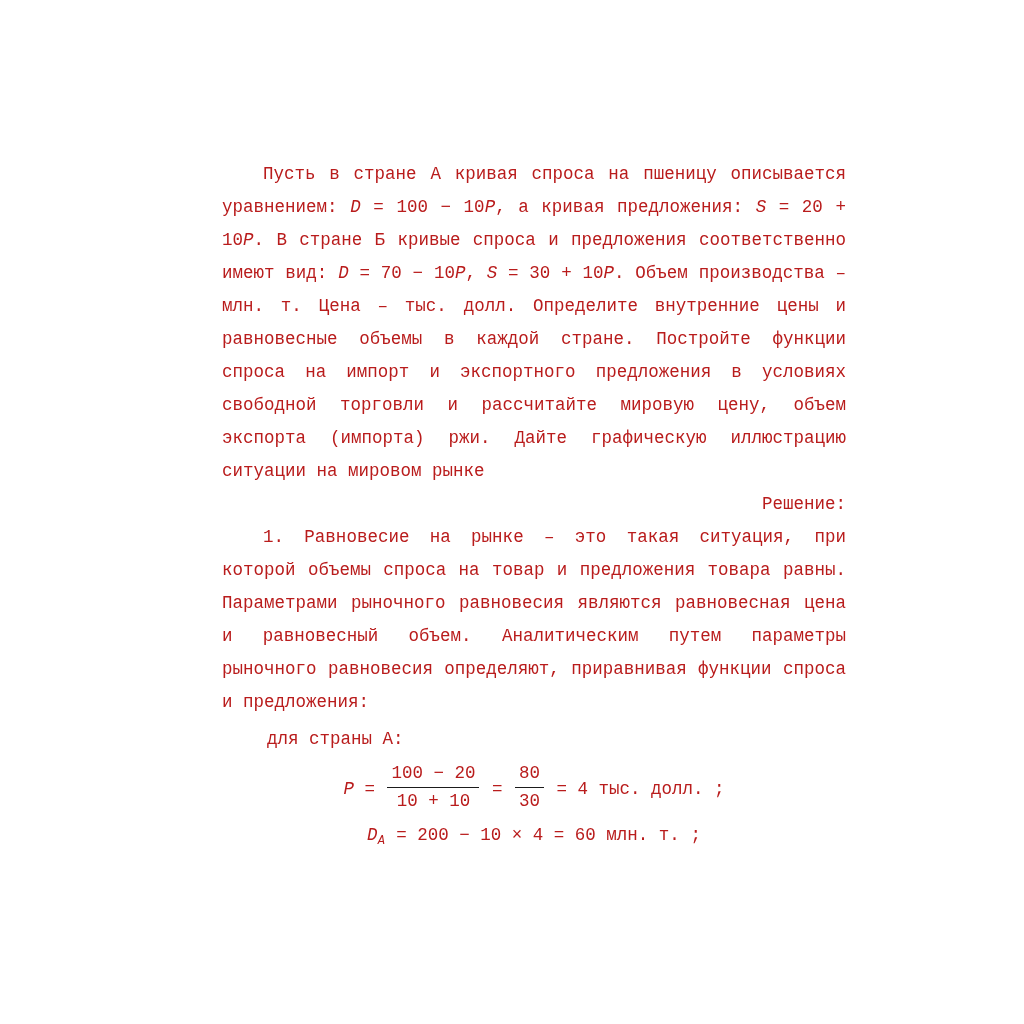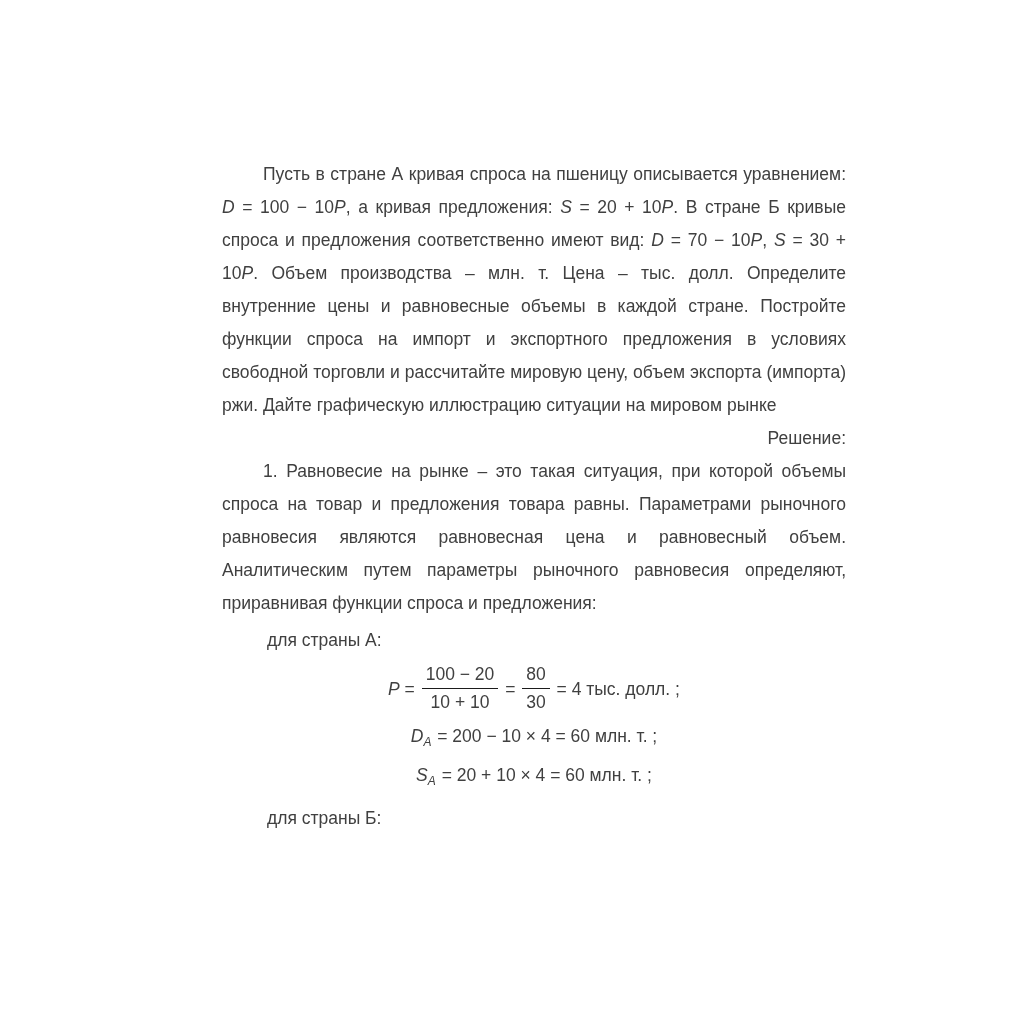--- a/index.html
+++ b/index.html
@@ -6,22 +6,22 @@
     margin: 0;
     padding: 0;
     background: #ffffff;
   }
   .canvas {
     position: relative;
     width: 1024px;
     height: 1024px;
     background: #ffffff;
     overflow: hidden;
-    font-family: Liberation Sans, sans-serif;
-    color: #404040;
+    font-family: Liberation Mono, monospace;
+    color: #b91c1c;
   }
   .content {
     position: absolute;
     left: 222px;
     top: 158px;
     width: 624px;
     height: 695px;
     overflow: hidden;
     font-size: 17.5px;
     line-height: 33px;

